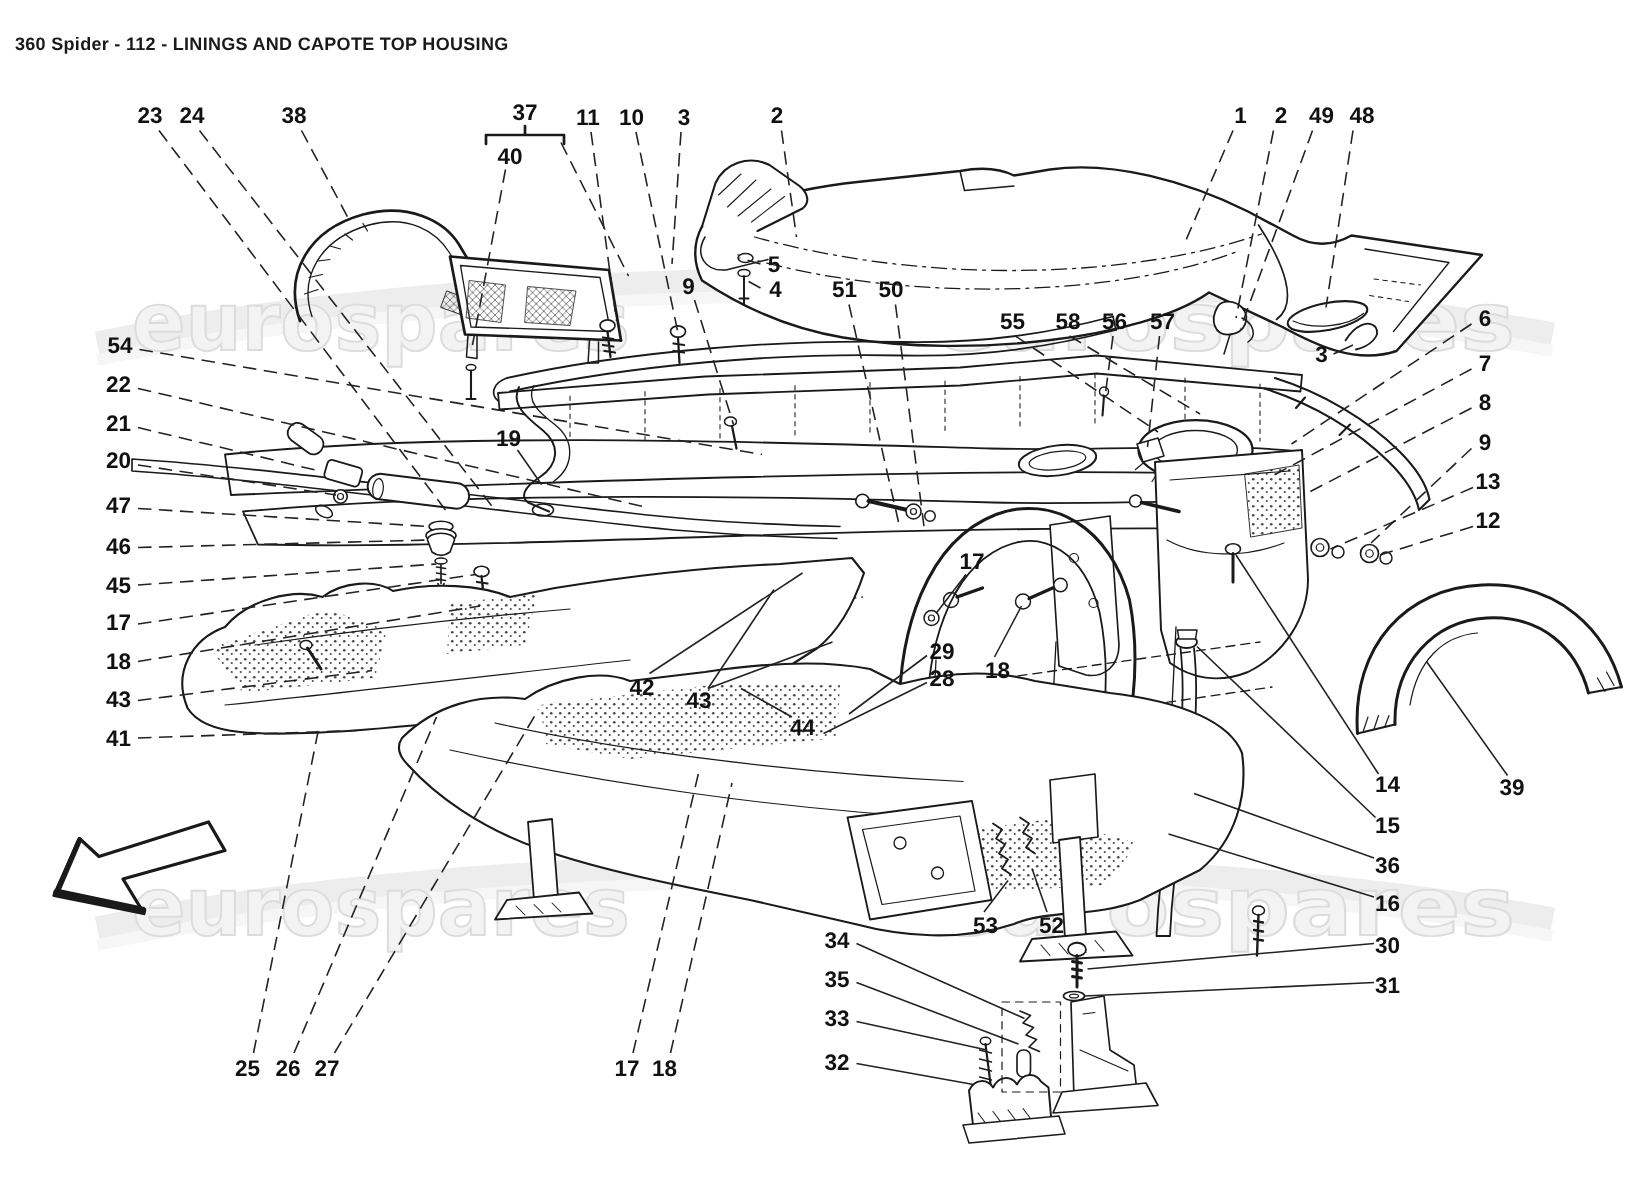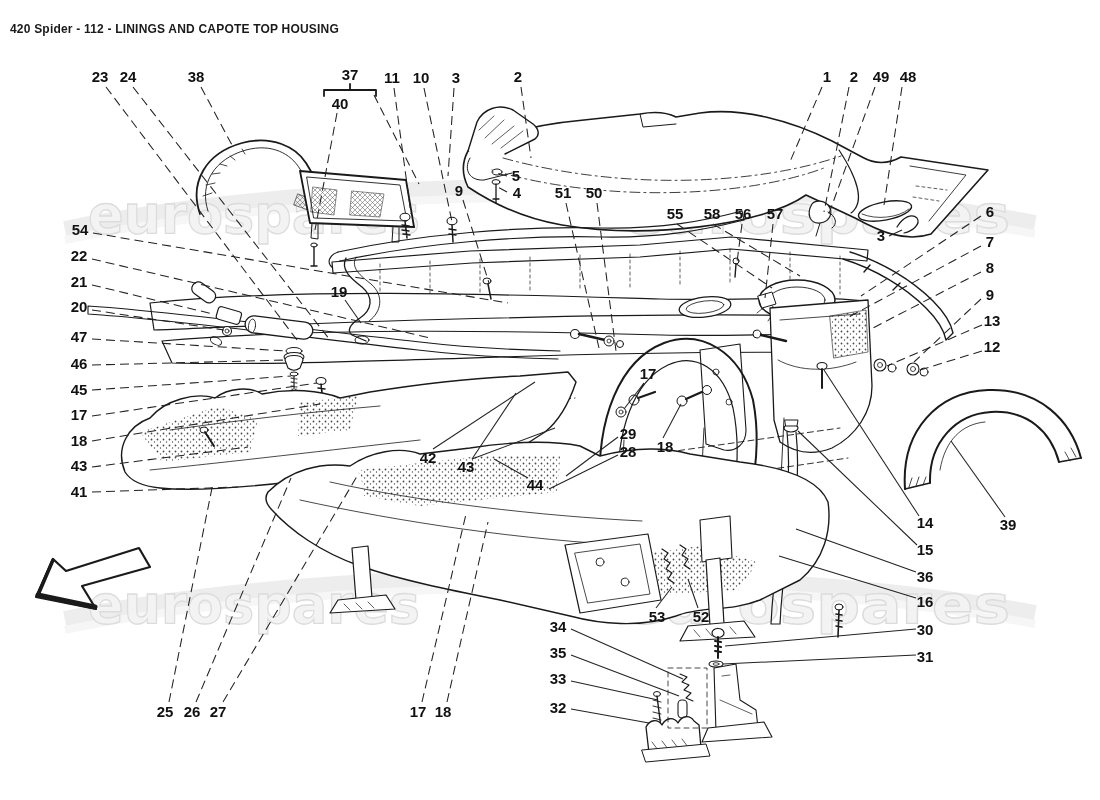--- a/index.html
+++ b/index.html
@@ -16,21 +16,21 @@
   .wm-swoosh2{stroke:#f6f6f6;stroke-width:8;fill:none;}
   .callout{font:bold 15px "Liberation Sans",sans-serif;text-anchor:middle;fill:#111;cursor:pointer;}
   .leader{stroke:#222;stroke-width:1.05;fill:none;}
   .dash{stroke-dasharray:9 5;}
   .dashdot{stroke-dasharray:10 4 2 4;}
 </style>
 </head>
 <body>
 
 <div class="page">
-  <div class="title">420 Spider - 112 - LININGS AND CAPOTE TOP HOUSING</div>
+  <div class="title">360 Spider - 112 - LININGS AND CAPOTE TOP HOUSING</div>
 
   <svg width="1100" height="800" viewBox="0 0 1100 800">
     <defs>
       <pattern id="speck" width="6" height="6" patternUnits="userSpaceOnUse">
         <circle cx="1.5" cy="1.5" r="0.9" fill="#4a4a4a"></circle>
           <circle cx="4.5" cy="4" r="0.7" fill="#4a4a4a"></circle>
       </pattern>
       <pattern id="mesh" width="5" height="5" patternUnits="userSpaceOnUse">
         <path d="M0,5 L5,0 M0,0 L5,5" stroke="#555" stroke-width="0.5"></path>
       </pattern>

